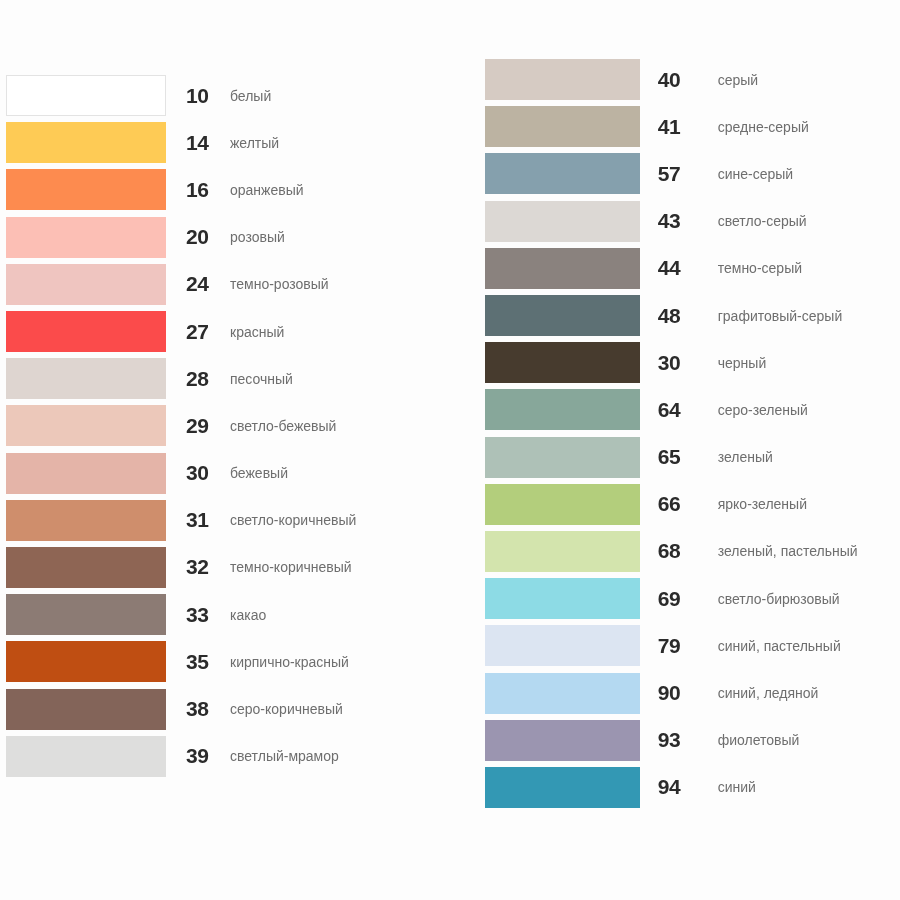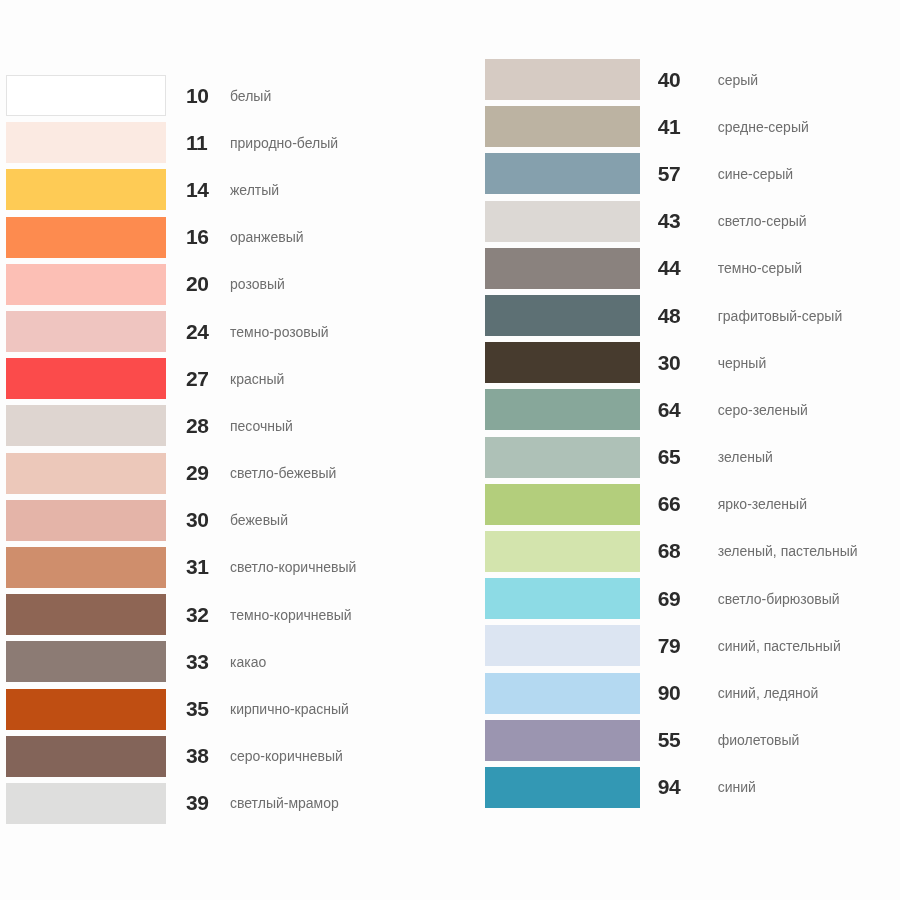--- a/index.html
+++ b/index.html
@@ -89,25 +89,20 @@
 <body style="background-color: rgb(253, 253, 253);">
 
 <div class="palette">
   <div class="column column-left">
       <div class="row">
         <div class="swatch swatch-outline" style="background-color: rgb(255, 255, 255);"></div>
         <div class="code">10</div>
         <div class="label">белый</div>
       </div>
       <div class="row">
-        <div class="swatch" style="background-color: rgb(251, 234, 226);"></div>
-        <div class="code">11</div>
-        <div class="label">природно-белый</div>
-      </div>
-      <div class="row">
         <div class="swatch" style="background-color: rgb(254, 203, 85);"></div>
         <div class="code">14</div>
         <div class="label">желтый</div>
       </div>
       <div class="row">
         <div class="swatch" style="background-color: rgb(253, 139, 79);"></div>
         <div class="code">16</div>
         <div class="label">оранжевый</div>
       </div>
       <div class="row">
@@ -237,21 +232,21 @@
         <div class="code">79</div>
         <div class="label">синий, пастельный</div>
       </div>
       <div class="row">
         <div class="swatch" style="background-color: rgb(180, 217, 241);"></div>
         <div class="code">90</div>
         <div class="label">синий, ледяной</div>
       </div>
       <div class="row">
         <div class="swatch" style="background-color: rgb(155, 149, 176);"></div>
-        <div class="code">55</div>
+        <div class="code">93</div>
         <div class="label">фиолетовый</div>
       </div>
       <div class="row">
         <div class="swatch" style="background-color: rgb(51, 152, 180);"></div>
         <div class="code">94</div>
         <div class="label">синий</div>
       </div>
     </div>
 </div>
 

